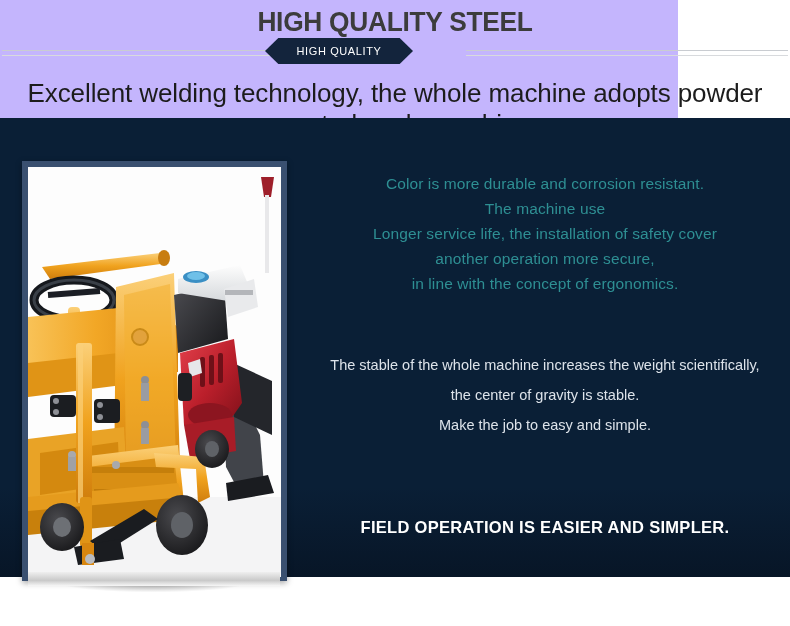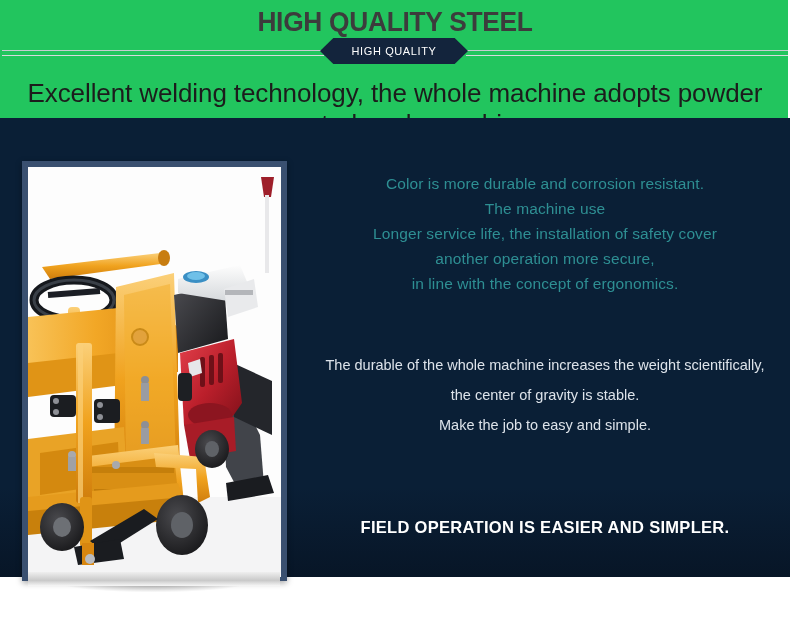--- a/index.html
+++ b/index.html
@@ -6,22 +6,22 @@
   html, body {
     width: 790px; height: 626px;
     background: #ffffff;
     font-family: "Liberation Sans", sans-serif;
     overflow: hidden;
   }
   .page { position: relative; width: 790px; height: 626px; background: #fff; }
 
   
   .header {
-    position: absolute; left: 0; top: 0; width: 788px; height: 118px;
-    background: #22c55e;
+    position: absolute; left: 0; top: 0; width: 678px; height: 118px;
+    background: #c4b5fd;
     padding-left: 33px;
   }
   .title {
     position: absolute; left: 0; top: 6px; width: 790px;
     text-align: center;
     font-family: "Liberation Sans", sans-serif;
     font-size: 28px; font-weight: bold;
     letter-spacing: -0.3px;
     color: #3c3c3c;
     transform: scaleX(0.94);
@@ -293,21 +293,21 @@
 
     <div class="teal-block">
       <div>Color is more durable and corrosion resistant.</div>
       <div>The machine use</div>
       <div>Longer service life, the installation of safety cover</div>
       <div>another operation more secure,</div>
       <div>in line with the concept of ergonomics.</div>
     </div>
 
     <div class="white-block">
-      <div>The durable of the whole machine increases the weight scientifically,</div>
+      <div>The stable of the whole machine increases the weight scientifically,</div>
       <div>the center of gravity is stable.</div>
       <div>Make the job to easy and simple.</div>
     </div>
 
     <div class="footline">FIELD OPERATION IS EASIER AND SIMPLER.</div>
   </div>
 
   <div class="bottom-white"></div>
 </div>
 

